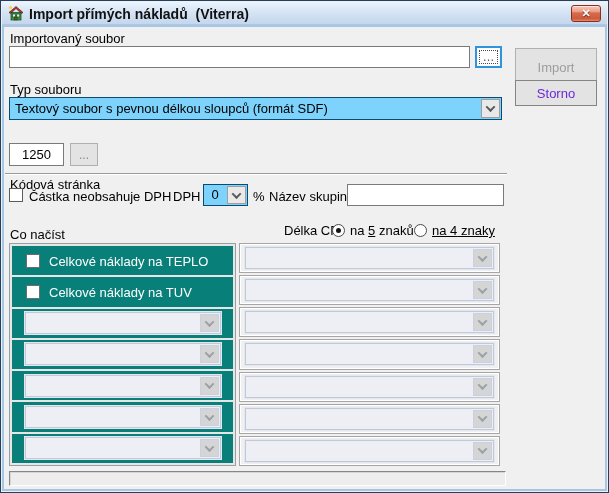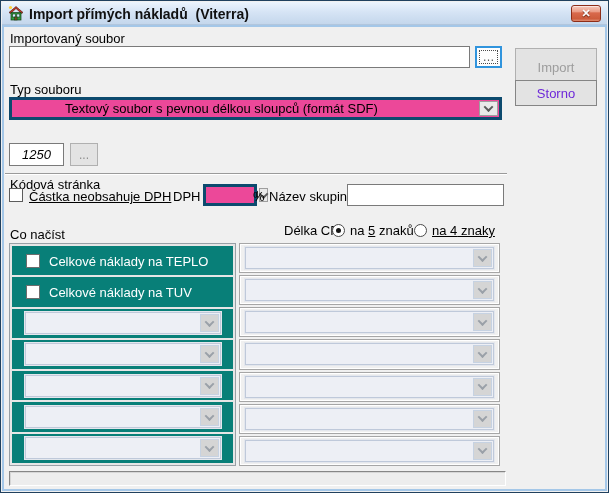--- a/index.html
+++ b/index.html
@@ -38,21 +38,21 @@
   .btn-storno { left:514px; top:79px; width:82px; height:26px;
                 border:1px solid #858585; color:#6d28d9; }
   .btn-browse-file { left:474px; top:45px; width:27px; height:22px;
                      background:#fdfdfd; border:2px solid #3094dd; color:#555;
                      font-size:12px; }
   .focus-rect { position:absolute; inset:2px; border:1px dotted #4a4a4a; }
   .btn-browse-cp { left:69px; top:142px; width:28px; height:23px;
                    border:1px solid #b0b0b0; color:#8e8e8e; font-size:12px; }
 
   
-  .combo { position:absolute; display:flex; background:#ec4899; border:3px solid #0c4a6e;padding-left:48px; }
+  .combo { position:absolute; display:flex; background:#7dd3fc; border:1px solid #0c4a6e; }
   .combo-text { flex:1; padding:0 5px; line-height:20px; white-space:nowrap;
                 overflow:hidden; align-self:center; }
   .combo-btn { width:19px; margin:1px; background:#e9e9e9; border:1px solid #9e9e9e;
                display:flex; align-items:center; justify-content:center; }
   .chev { width:7px; height:7px; border-right:2px solid #5a5a5a;
           border-bottom:2px solid #5a5a5a; transform:rotate(45deg) translate(-1px,-1px); }
 
   
   .dcombo { display:flex; background:#edeff5; border:1px solid #bfc9da;
             box-shadow:0 0 0 1px #e4e7ed; }
@@ -129,29 +129,29 @@
 
   <span class="lbl" style="left:9px; top:81px;">Typ souboru</span>
   <div class="combo" style="left:8px; top:96px; width:493px; height:23px;">
     <span class="combo-text">Textový soubor s pevnou délkou sloupců (formát SDF)</span>
     <span class="combo-btn">
       <span class="chev"></span>
     </span>
   </div>
 
   <span class="lbl" style="left:9px; top:128px;margin-top:48px;">Kódová stránka</span>
-  <input class="tin" style="left: 8px; top: 142px; width: 55px; height: 23px; text-align: center; font-style: italic;" value="1250">
+  <input class="tin" style="left: 8px; top: 142px; width: 55px; height: 23px; text-align: center;" value="1250">
   <div class="btn btn-browse-cp">
     <span>...</span>
   </div>
 
   <div class="sep"></div>
 
   <div class="checkbox" style="left:8px; top:187px;"></div>
-  <span class="lbl" style="left:28px; top:188px;text-decoration:underline;">Částka neobsahuje DPH</span>
+  <span class="lbl" style="left:28px; top:188px;">Částka neobsahuje DPH</span>
   <span class="lbl" style="left:172px; top:188px;">DPH</span>
   <div class="combo" style="left:202px; top:183px; width:45px; height:22px;">
     <span class="combo-text" style="text-align:center; padding:0 2px;">0</span>
     <span class="combo-btn">
       <span class="chev"></span>
     </span>
   </div>
   <span class="lbl" style="left:252px; top:188px;">%</span>
   <span class="lbl" style="left:268px; top:188px;">Název skupiny</span>
   <input class="tin" style="left: 346px; top: 183px; width: 157px; height: 22px;" value="">

